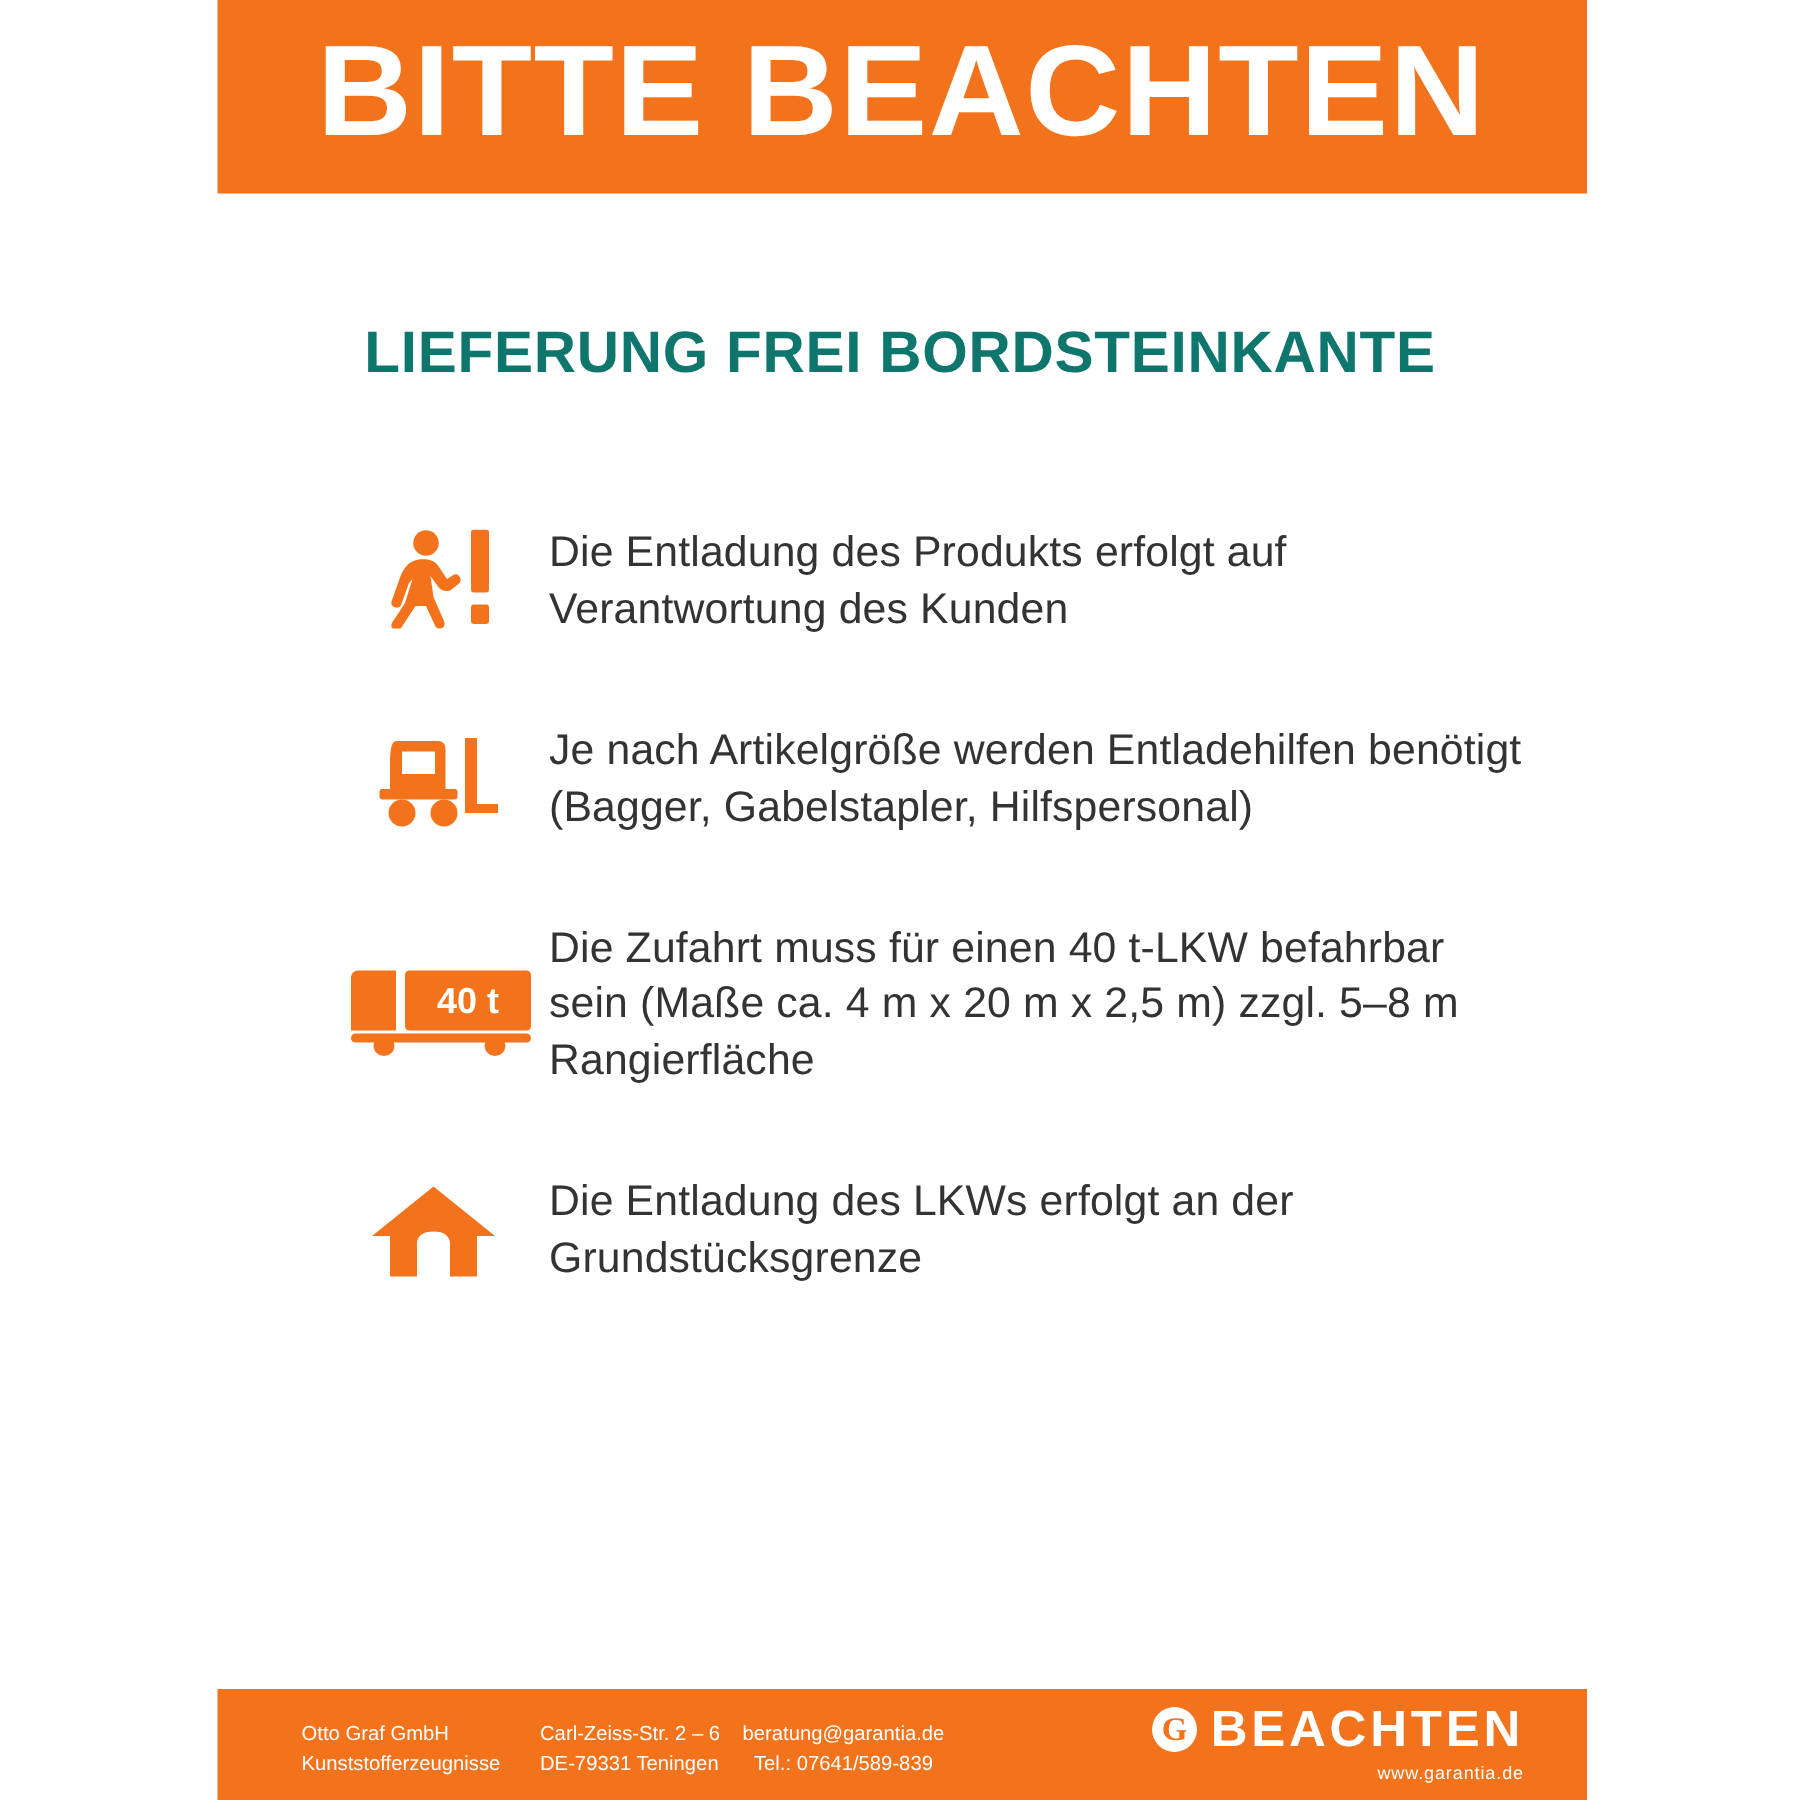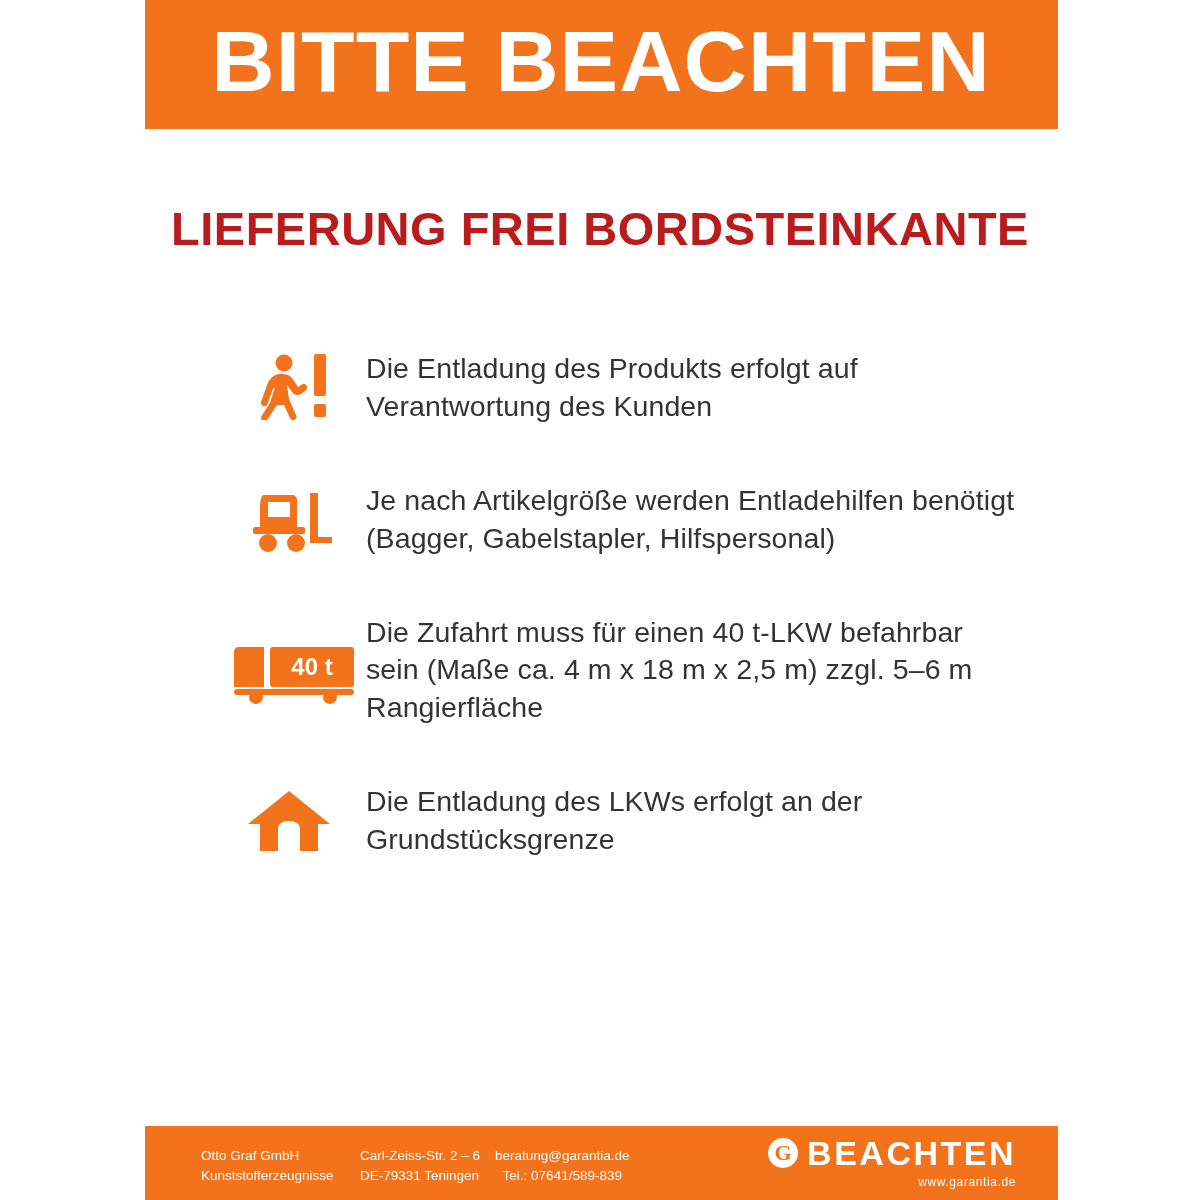--- a/index.html
+++ b/index.html
@@ -39,25 +39,25 @@
     letter-spacing: 1px;
     line-height: 1;
     transform: scaleX(1.02);
     white-space: nowrap;
   }
 
   
   .subtitle {
     position: absolute;
     left: 0;
-    top: 201px;
+    top: 214px;
     width: 1200px;
     text-align: center;
-    color: #b91c1c;
-    font-size: 47px;
+    color: #0f766e;
+    font-size: 39px;
     font-weight: bold;
     letter-spacing: 0.5px;
     white-space: nowrap;
   }
 
   
   .list {
     position: absolute;
     left: 218px;
     top: 348px;
@@ -210,21 +210,21 @@
               <path d="M0 10 C0 7 2 5 5 5 L30 5 L30 45 L0 45 Z"></path>
               <rect x="36" y="5" width="84" height="40" rx="3"></rect>
               <rect x="0" y="47" width="120" height="6" rx="3"></rect>
               <circle cx="22" cy="55" r="7"></circle>
               <circle cx="96" cy="55" r="7"></circle>
             </g>
             <text x="78" y="33" font-family="Liberation Sans, sans-serif" font-size="24" font-weight="bold" fill="#ffffff" text-anchor="middle">40 t</text>
           </svg>
         </span>
       </div>
-      <div class="row-text">Die Zufahrt muss für einen 40 t-LKW befahrbar sein (Maße ca. 4 m x 18 m x 2,5 m) zzgl. 5–6 m Rangierfläche</div>
+      <div class="row-text">Die Zufahrt muss für einen 40 t-LKW befahrbar sein (Maße ca. 4 m x 20 m x 2,5 m) zzgl. 5–8 m Rangierfläche</div>
     </div>
 
     <div class="row">
       <div class="icon-cell">
         <span class="ic-house">
           <svg width="82" height="62" viewBox="0 0 82 62" xmlns="http://www.w3.org/2000/svg">
             <g fill="#f2731c">
               <path d="M41 0 L82 33 L70 33 L70 60 L52 60 L52 38 C52 33 48 30 41 30 C34 30 30 33 30 38 L30 60 L12 60 L12 33 L0 33 Z"></path>
             </g>
           </svg>

